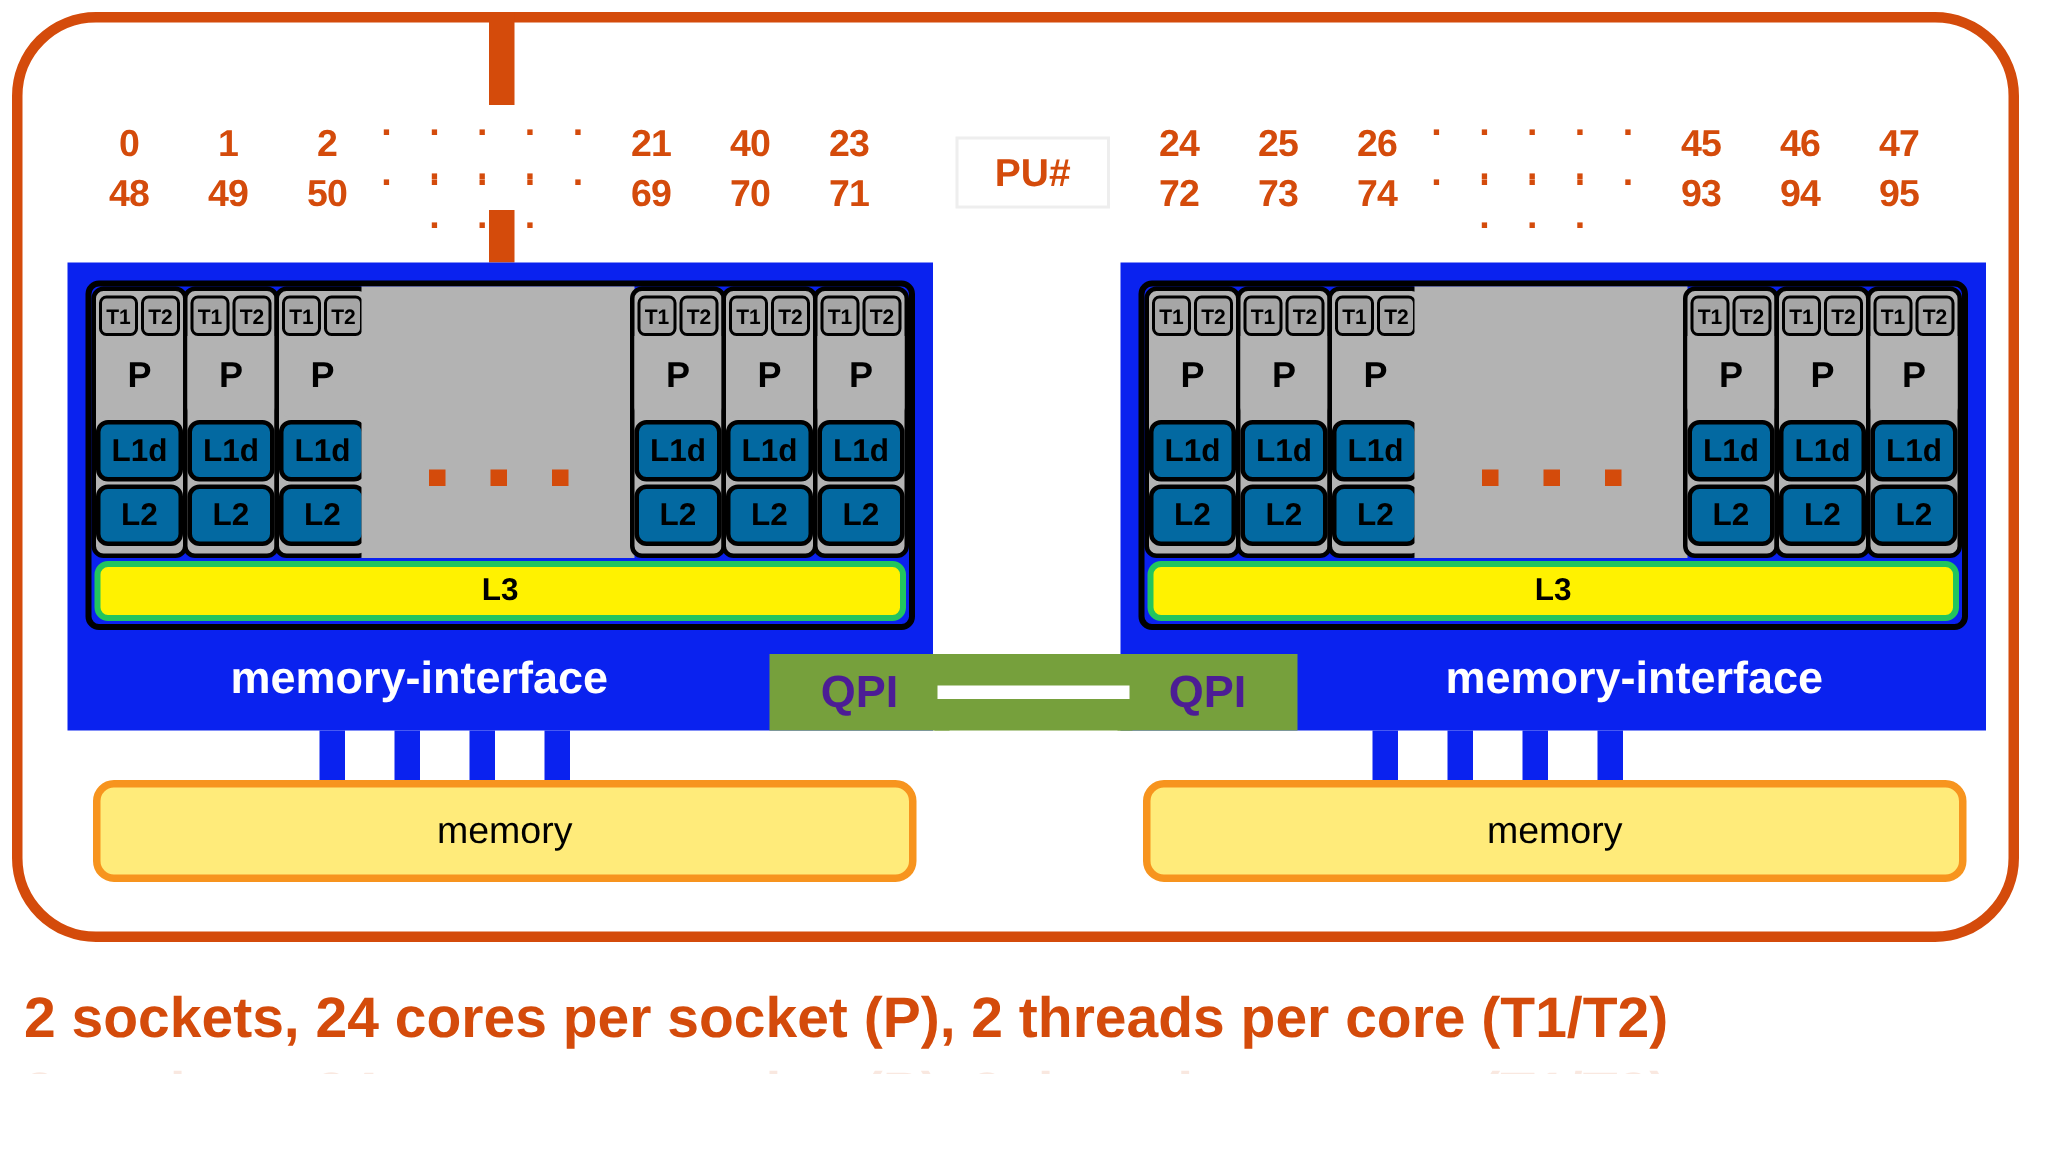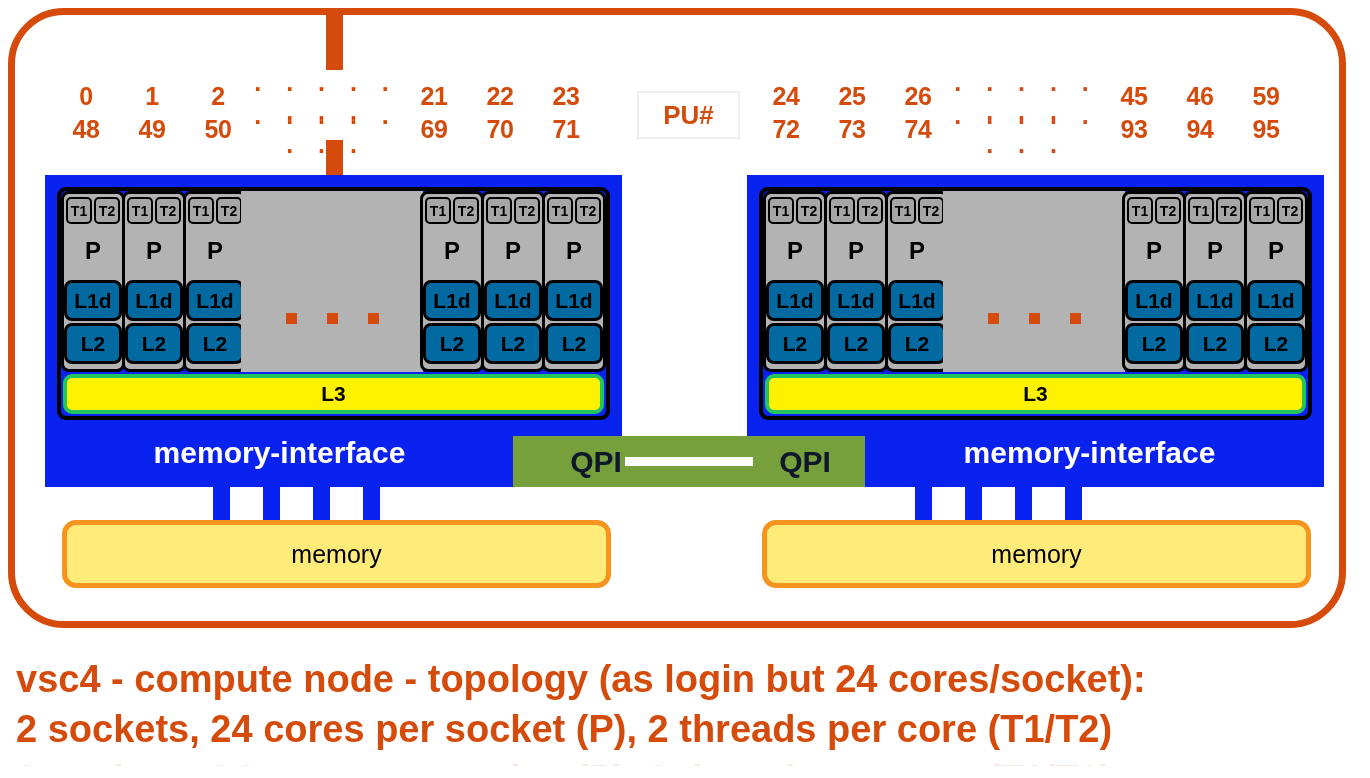--- a/index.html
+++ b/index.html
@@ -259,24 +259,23 @@
     height: 51px;
   }
   .qpi-block {
     position: absolute;
     top: 0;
     height: 51px;
     background: #76a03c;
     display: flex;
     align-items: center;
     justify-content: center;
-    color: #0f172a;
+    color: #4c1d95;
     font-size: 30px;
     font-weight: bold;
-    padding-left: 23px;
   }
   #qpi-left  { left: 0;   width: 120px; }
   #qpi-right { right: 0;  width: 120px; }
   #qpi-mid {
     position: absolute;
     left: 110px;
     top: 0;
     width: 132px;
     height: 51px;
     background: #76a03c;
@@ -351,21 +350,21 @@
 <div id="node-link-stub-top"></div>
 <div id="node-link-stub-bottom"></div>
 
 <div class="pu-rows" id="pu-rows-left">
   <div class="pu-row">
     <span class="pu-cell num">0</span>
     <span class="pu-cell num">1</span>
     <span class="pu-cell num">2</span>
     <span class="pu-cell dots">. . . . . . . .</span>
     <span class="pu-cell num">21</span>
-    <span class="pu-cell num">22</span>
+    <span class="pu-cell num">40</span>
     <span class="pu-cell num">23</span>
   </div>
   <div class="pu-row">
     <span class="pu-cell num">48</span>
     <span class="pu-cell num">49</span>
     <span class="pu-cell num">50</span>
     <span class="pu-cell dots">. . . . . . . .</span>
     <span class="pu-cell num">69</span>
     <span class="pu-cell num">70</span>
     <span class="pu-cell num">71</span>
@@ -377,21 +376,21 @@
 </div>
 
 <div class="pu-rows" id="pu-rows-right">
   <div class="pu-row">
     <span class="pu-cell num">24</span>
     <span class="pu-cell num">25</span>
     <span class="pu-cell num">26</span>
     <span class="pu-cell dots">. . . . . . . .</span>
     <span class="pu-cell num">45</span>
     <span class="pu-cell num">46</span>
-    <span class="pu-cell num">59</span>
+    <span class="pu-cell num">47</span>
   </div>
   <div class="pu-row">
     <span class="pu-cell num">72</span>
     <span class="pu-cell num">73</span>
     <span class="pu-cell num">74</span>
     <span class="pu-cell dots">. . . . . . . .</span>
     <span class="pu-cell num">93</span>
     <span class="pu-cell num">94</span>
     <span class="pu-cell num">95</span>
   </div>
@@ -570,16 +569,15 @@
   <span class="mem-connector"></span>
   <span class="mem-connector"></span>
   <span class="mem-connector"></span>
   <span class="mem-connector"></span>
 </div>
 
 <div class="memory-box" id="memory-0">memory</div>
 <div class="memory-box" id="memory-1">memory</div>
 
 <div id="caption">
-  <div class="caption-line">vsc4 - compute node - topology (as login but 24 cores/socket):</div>
   <div class="caption-line">2 sockets, 24 cores per socket (P), 2 threads per core (T1/T2)</div>
   <div class="caption-line" id="caption-line-3">2 sockets, 24 cores per socket (P), 2 threads per core (T1/T2)</div>
 </div>
 
 </body></html>

